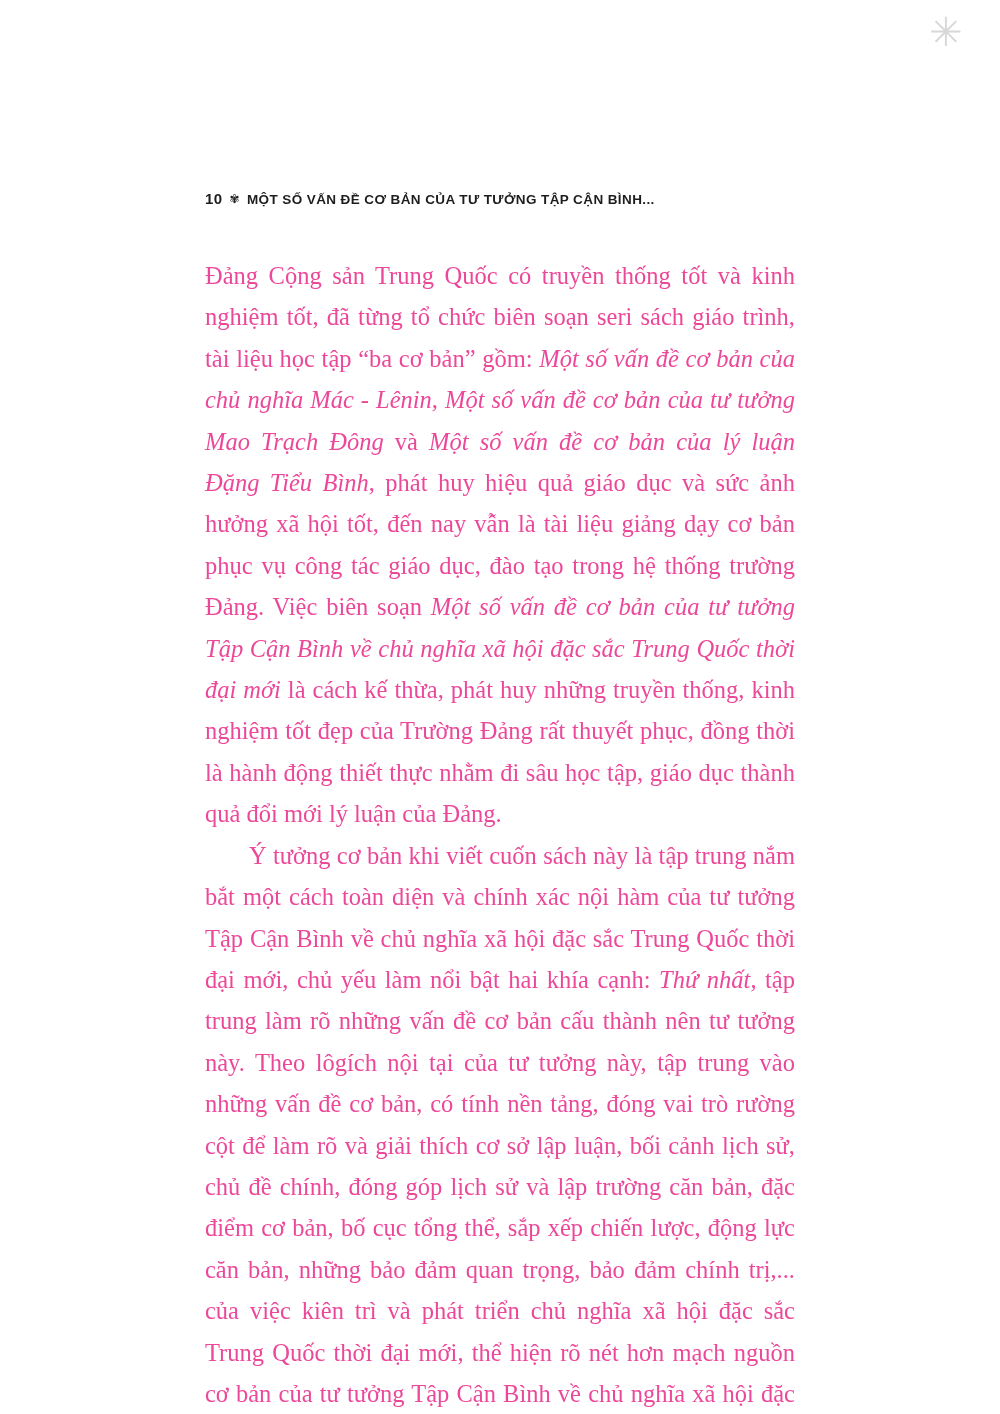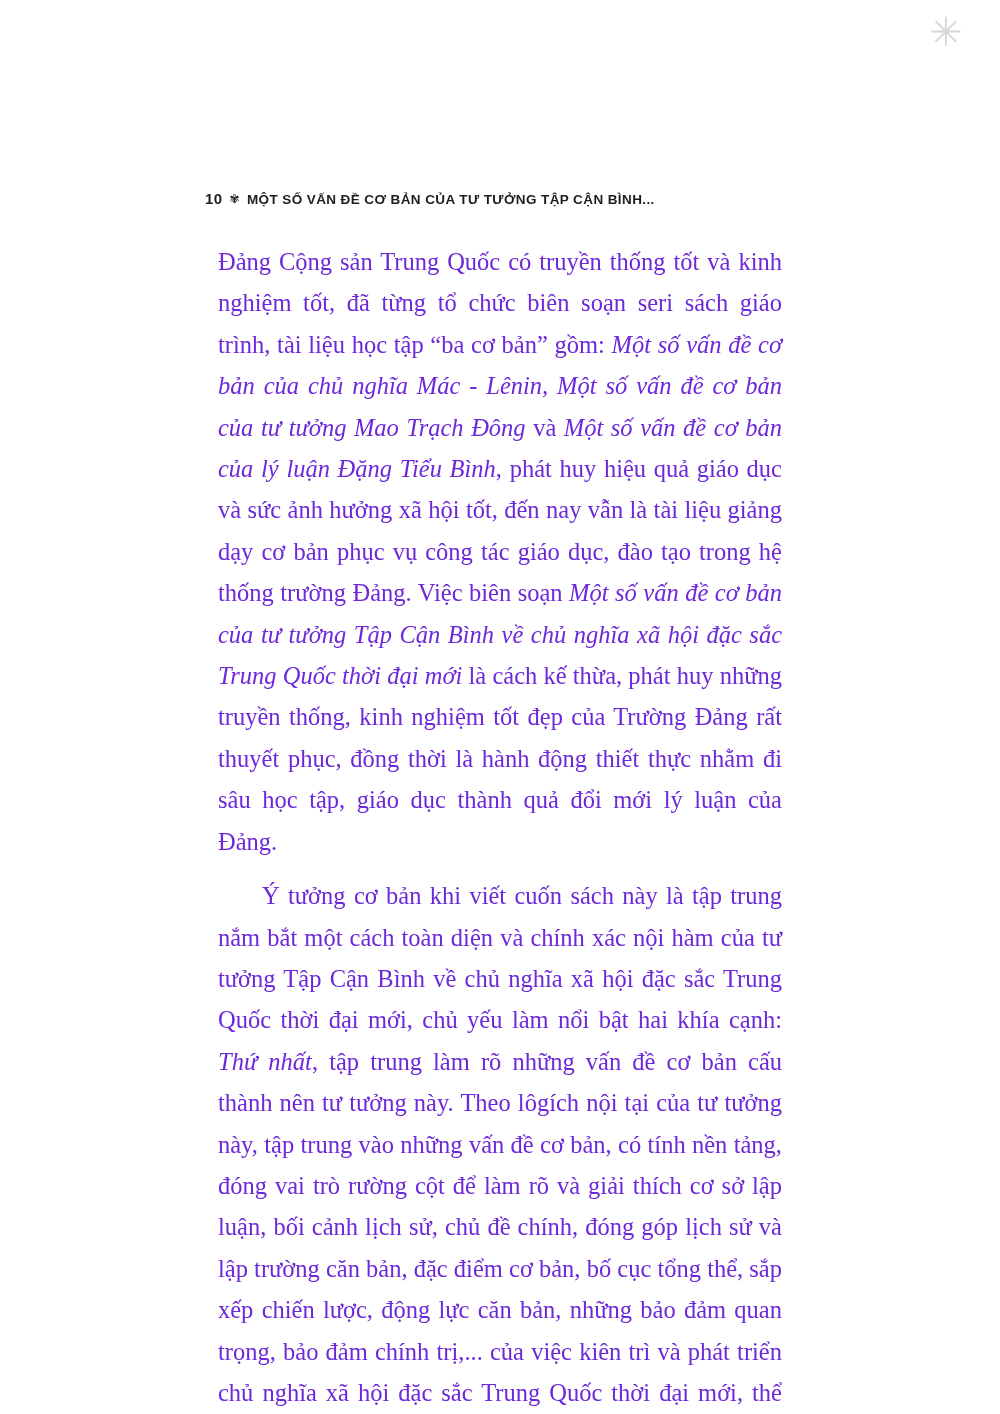--- a/index.html
+++ b/index.html
@@ -43,44 +43,44 @@
     width: 590px;
   }
 
   .running-head {
     font-family: "Liberation Sans", sans-serif;
     font-size: 13.5px;
     font-weight: 700;
     letter-spacing: 0.4px;
     color: #1d1d1d;
     text-transform: uppercase;
-    margin: 0 0 34px 0;
+    margin: 0 0 48px 0;
     white-space: nowrap;
   }
   .running-head .folio {
     font-size: 15px;
     margin-right: 4px;
   }
   .running-head .orn {
     font-family: "DejaVu Sans", sans-serif;
     font-weight: 400;
     font-size: 12px;
     margin: 0 7px 0 3px;
     position: relative;
     top: -1px;
   }
 
   p.body-par {
-    margin: 13px;
+    margin: 0;
     font-size: 24.5px;
     line-height: 41.4px;
     text-align: justify;
     text-justify: inter-word;
     hyphens: none;
-    color: #6d28d9;
+    color: #ec4899;
   }
   p.body-par + p.body-par {
     text-indent: 44px;
   }
   p.body-par em {
     font-style: italic;
   }
 </style>
 </head>
 <body>

